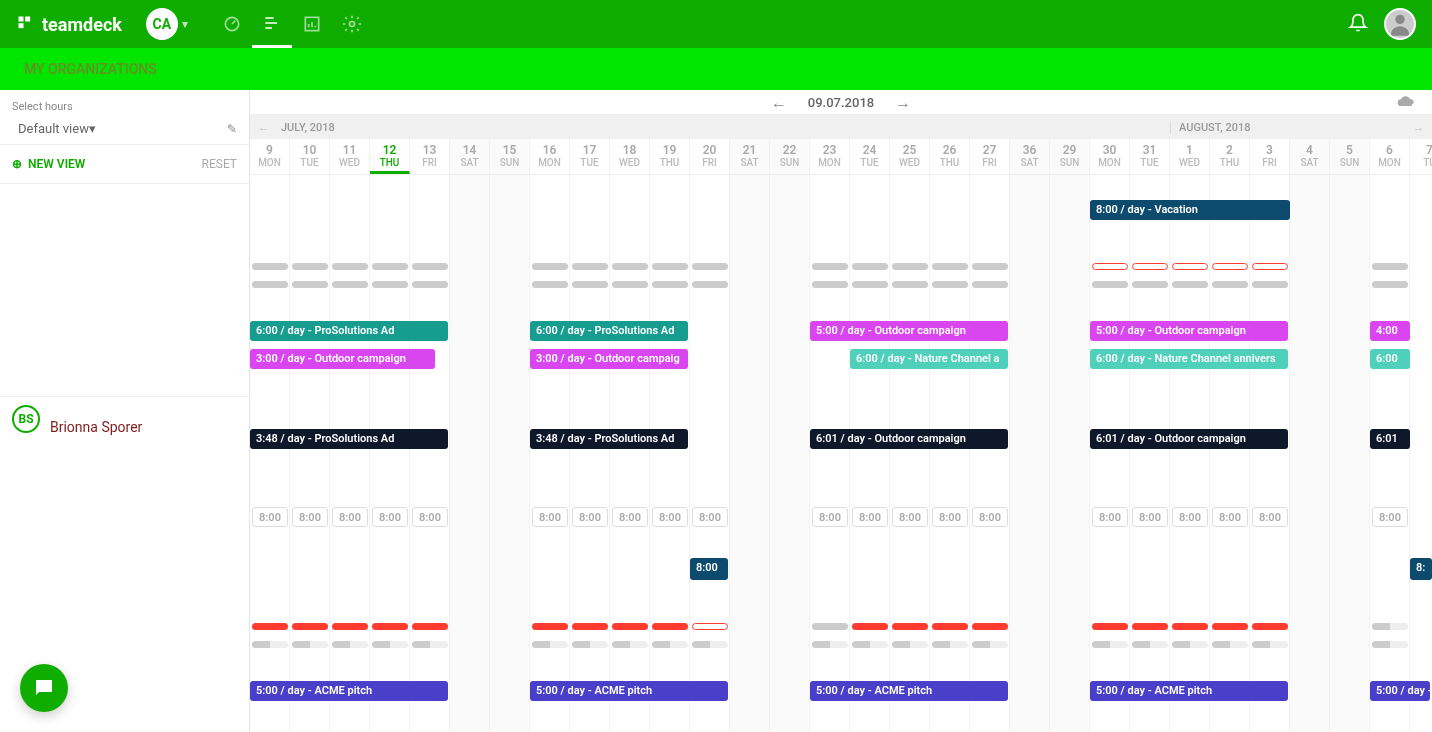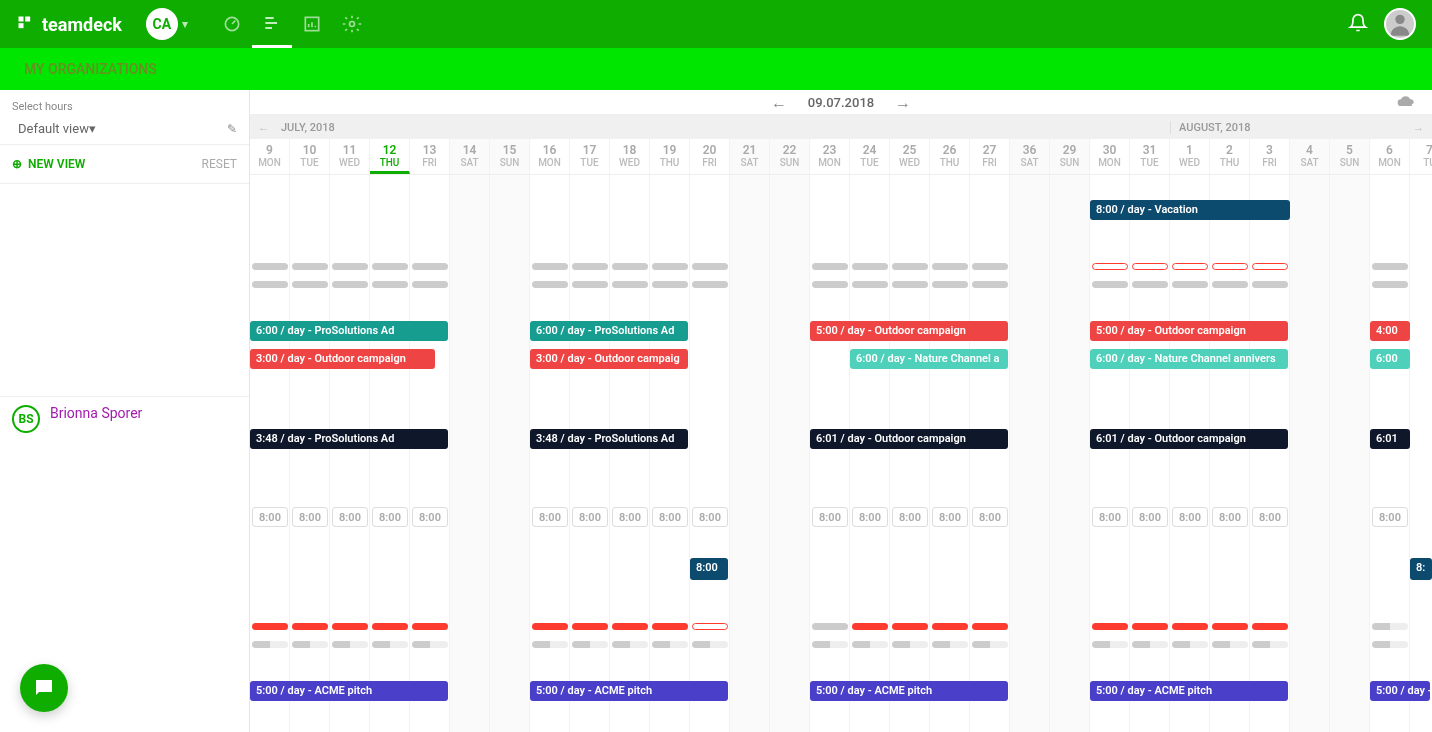--- a/index.html
+++ b/index.html
@@ -27,21 +27,21 @@
 .sel-view-row{display:flex;align-items:center;gap:8px}
 .sel-view-drop{flex:1;display:flex;align-items:center;justify-content:flex-start;padding:4px 6px;cursor:pointer;font-size:13px;color:#666}
 .sel-view-edit{cursor:pointer;color:#888}
 .view-actions{display:flex;justify-content:space-between;padding:12px;border-bottom:1px solid #eee;font-size:12px}
 .new-view{color:#0fad00;font-weight:600;display:flex;align-items:center;gap:6px;cursor:pointer}
 .reset{color:#aaa;cursor:pointer}
 .resources{flex:1;overflow:hidden;position:relative}
 .res-head{height:212px}
 .res-row{border-top:1px solid #eee;padding:8px 12px;display:flex;align-items:flex-start;gap:10px;position:relative}
 .res-badge{width:28px;height:28px;border-radius:50%;border:2px solid #0fad00;color:#0fad00;display:flex;align-items:center;justify-content:center;font-weight:700;font-size:12px;background:#fff;flex-shrink:0}
-.res-name{font-size:14px;color:#a21caf;margin-top:0}
+.res-name{font-size:14px;color:#7f1d1d;margin-top:14px}
 .timeline{flex:1;overflow:hidden;position:relative}
 .date-bar{height:25px;background:#fff;display:flex;align-items:center;justify-content:center;position:relative;border-bottom:1px solid #eee}
 .date-bar .arrow{position:absolute;cursor:pointer;color:#888;font-size:16px}
 .date-bar .arrow.l{left:calc(50% - 70px)}
 .date-bar .arrow.r{right:calc(50% - 70px)}
 .date-bar .date{font-size:13px;color:#666;font-weight:500}
 .date-bar .cloud{position:absolute;right:16px;color:#aaa}
 .month-bar{height:24px;background:#f0f0f0;display:flex;align-items:center;font-size:11px;color:#999;font-weight:500;position:relative}
 .month-bar .arrow{cursor:pointer;padding:0 8px;color:#bbb}
 .month-bar .label{padding-left:4px}
@@ -53,21 +53,21 @@
 .day .dow{font-size:10px;color:#bbb;font-weight:500}
 .day.today{border-bottom:3px solid #0fad00}
 .day.today .num,.day.today .dow{color:#0fad00}
 .grid{position:relative;height:calc(100% - 85px);overflow:hidden}
 .grid-bg{position:absolute;inset:0;display:flex}
 .grid-col{width:40px;flex-shrink:0;border-right:1px solid #f2f2f2}
 .grid-col.weekend{background:#fafafa}
 .grid-content{position:absolute;inset:0}
 .pill{position:absolute;height:20px;border-radius:3px;color:#fff;font-size:11px;font-weight:600;padding:3px 6px;overflow:hidden;white-space:nowrap;cursor:pointer}
 .pill.teal{background:#169d8f}
-.pill.teal2{background:#ef4444}
+.pill.teal2{background:#d946ef}
 .pill.mint{background:#4fd0ba}
 .pill.yellow{background:#0c4a6e;color:#fff}
 .pill.slate{background:#0f172a}
 .pill.purple{background:#4a3fc9}
 .pill.box{background:transparent;border:1px solid #ddd;color:#aaa;font-weight:600}
 .bar{position:absolute;height:7px;border-radius:4px}
 .bar.gray{background:#ccc}
 .bar.red{background:#ff3b30}
 .bar.outline{background:#fff;border:1px solid #ff3b30}
 .bar.half{background:linear-gradient(90deg,#ccc 50%,#eee 50%)}

